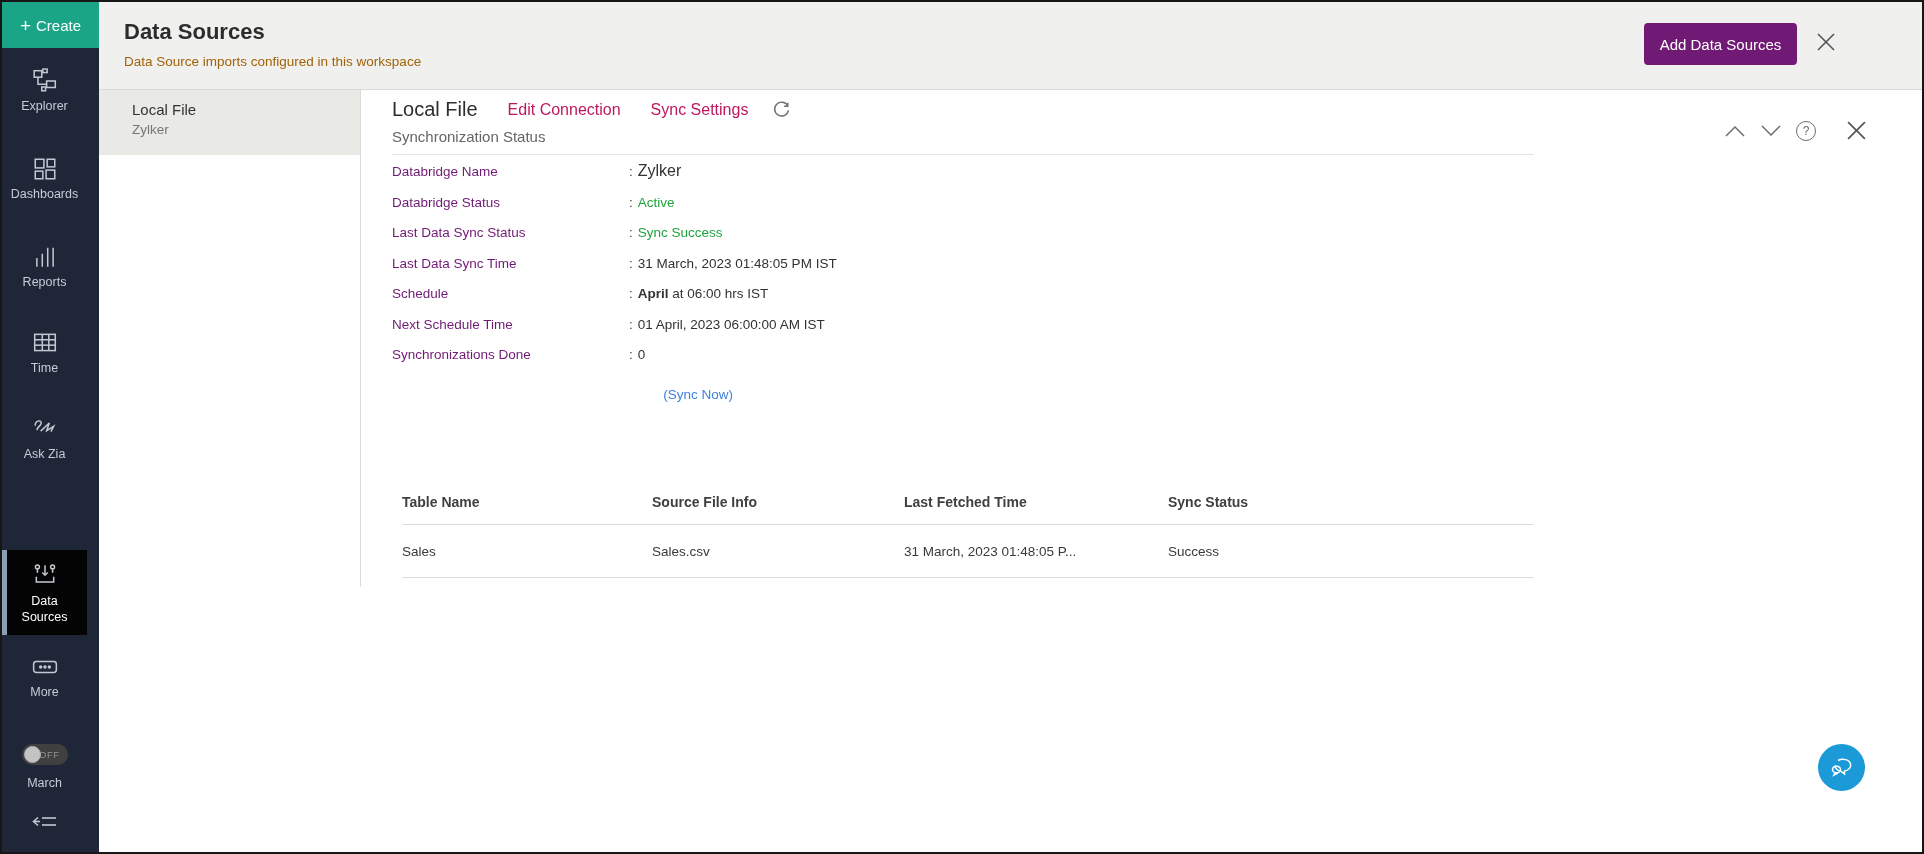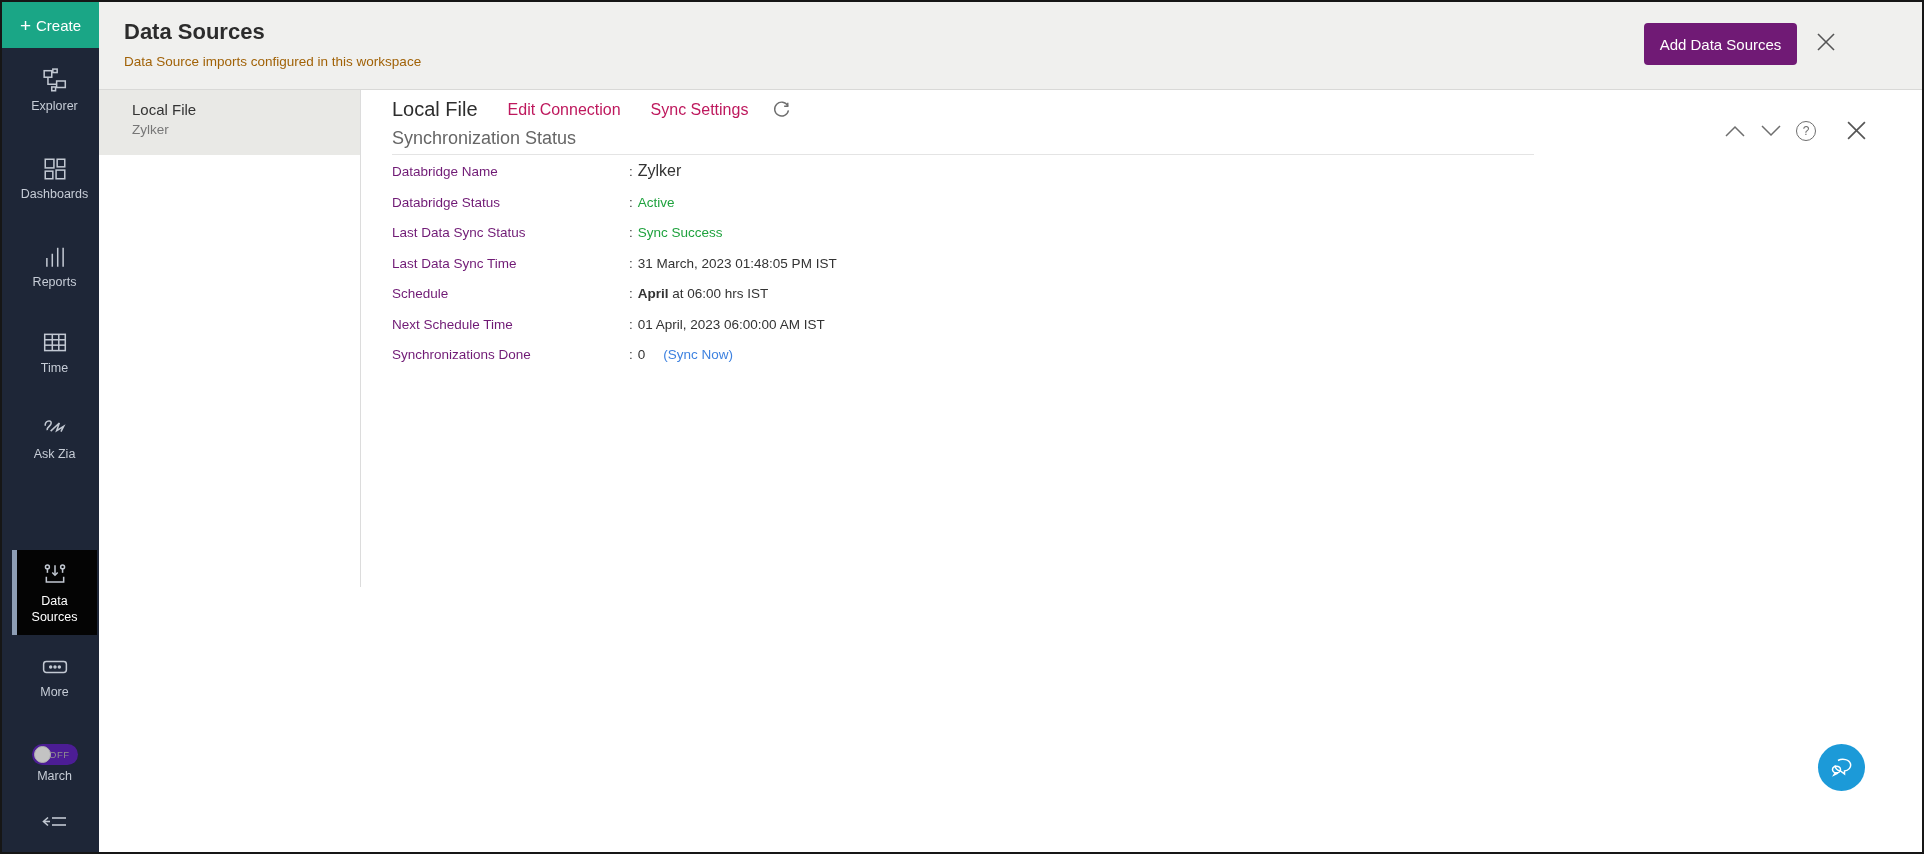--- a/index.html
+++ b/index.html
@@ -14,35 +14,35 @@
     position:absolute; left:0; top:0; width:97px; height:100%;
     background:#1e2637;
   }
   .create-btn {
     position:absolute; left:0; top:0; width:97px; height:46px;
     background:#1aa686; color:#fff; display:flex; align-items:center; justify-content:center;
     gap:5px; font-size:15px; cursor:pointer;
   }
   .create-plus { font-size:19px; font-weight:400; line-height:1; }
   .nav-item {
-    position:absolute; left:10px; width:85px; text-align:center; color:#c6ccd6;
+    position:absolute; left:0; width:85px; text-align:center; color:#c6ccd6;
     font-size:12.5px; cursor:pointer;
   }
   .nav-item svg { display:block; margin:0 auto 5px auto; }
   .nav-icon { stroke:#c2c8d2; fill:none; stroke-width:1.4; }
   .nav-item.active {
     background:#040404; color:#fff; padding-top:12px;
   }
   .nav-item.active::before {
     content:""; position:absolute; left:0; top:0; bottom:0; width:5px; background:#8d9db4;
   }
   .nav-label-2line { width:70px; margin:0 auto; line-height:16px; }
   .toggle-pill {
-    position:relative; width:46px; height:21px; background:#4c1d95; border-radius:11px;
-    margin:0 auto 4px auto; display:flex; align-items:center; justify-content:flex-end;
+    position:relative; width:46px; height:21px; background:#404040; border-radius:11px;
+    margin:0 auto 11px auto; display:flex; align-items:center; justify-content:flex-end;
     padding-right:8px; cursor:pointer;
   }
   .toggle-pill .knob {
     position:absolute; left:2px; top:2px; width:17px; height:17px; border-radius:50%;
     background:#c3c3c3; border:1px solid #b0b0b0;
   }
   .toggle-pill .off-text { font-size:9.5px; color:#919191; letter-spacing:.5px; }
 
   
   .header {
@@ -67,40 +67,40 @@
   }
   .list-item-type { font-size:15px; color:#333; margin-bottom:4px; }
   .list-item-name { font-size:13.5px; color:#777; }
 
   
   .content { position:absolute; left:359px; top:88px; right:0; bottom:0; background:#fff; }
   .detail-header { position:absolute; left:31px; top:8px; display:flex; align-items:center; gap:30px; }
   .detail-title { font-size:20px; color:#2e2e2e; }
   .detail-link { font-size:16px; color:#be185d; text-decoration:none; cursor:pointer; }
   .refresh-btn { cursor:pointer; margin-left:-6px; display:flex; }
-  .section-label { position:absolute; left:31px; top:38px; font-size:18px; color:#666;text-align:right; }
+  .section-label { position:absolute; left:31px; top:38px; font-size:15px; color:#666;text-align:right; }
   .section-divider { position:absolute; left:31px; top:64px; width:1142px; height:1px; background:#e4e4e4; }
 
   .panel-icons { position:absolute; top:30px; left:1363px; display:flex; align-items:center; gap:14px; }
   .panel-icons .pi { cursor:pointer; display:flex; align-items:center; justify-content:center; }
   .chev { stroke:#6e6e6e; fill:none; stroke-width:1.5; }
   .help-circle {
     width:20px; height:20px; border:1.3px solid #6e6e6e; border-radius:50%;
     font-size:12px; color:#6e6e6e; display:flex; align-items:center; justify-content:center;
   }
 
   .fields { position:absolute; left:31px; top:74px; }
   .field-row { display:flex; height:30.5px; align-items:flex-start; font-size:13.5px; }
   .f-label { width:237px; color:#701a75; }
   .f-colon { color:#3c3c3c; margin-right:5px; }
   .f-value { color:#333; }
   .f-value-lg { font-size:16px; margin-top:-2px; }
   .f-green { color:#1fa23e; }
   .f-bold { font-weight:700; color:#333; }
-  .f-link { color:#3e82e0; margin-left:18px; text-decoration:none; cursor:pointer; }
+  .f-link { color:#3e82e0; margin-left:18px; text-decoration:none; cursor:pointer;margin-top:40px; }
 
   .sync-table { position:absolute; left:41px; top:398px; width:1132px; font-size:13.5px; }
   .t-row { display:flex; }
   .t-head .t-cell { font-weight:700; color:#3f3f3f; font-size:14px; padding:6px 0 14px 0; }
   .t-body .t-cell { color:#3a3a3a; padding:19px 0 18px 0; }
   .t-body { border-top:1px solid #dcdcdc; border-bottom:1px solid #dcdcdc; }
   .t-c0 { width:250px; } .t-c1 { width:252px; } .t-c2 { width:264px; } .t-c3 { flex:1; }
 
   .chat-fab {
     position:absolute; left:1816px; top:742px; width:47px; height:47px; border-radius:50%;
@@ -300,20 +300,34 @@
         <span class="f-value">01 April, 2023 06:00:00 AM IST</span>
       </div>
       <div class="field-row">
         <span class="f-label">Synchronizations Done</span>
         <span class="f-colon">:</span>
         <span class="f-value">0</span>
         <a class="f-link">(Sync Now)</a>
       </div>
     </div>
 
+    <div class="sync-table">
+      <div class="t-row t-head">
+        <span class="t-cell t-c0">Table Name</span>
+        <span class="t-cell t-c1">Source File Info</span>
+        <span class="t-cell t-c2">Last Fetched Time</span>
+        <span class="t-cell t-c3">Sync Status</span>
+      </div>
+      <div class="t-row t-body">
+        <span class="t-cell t-c0">Sales</span>
+        <span class="t-cell t-c1">Sales.csv</span>
+        <span class="t-cell t-c2">31 March, 2023 01:48:05 P...</span>
+        <span class="t-cell t-c3">Success</span>
+      </div>
+    </div>
   </div>
 
   <div class="chat-fab">
     <svg width="26" height="24" viewBox="0 0 26 24" style="fill:none;stroke:#fff;stroke-width:1.5">
       <path d="M9 4.5 C13.5 2 20.5 3.5 21.5 8 C22.3 11.5 19.5 14.5 15.5 15 L15.5 18 L11.5 15 C8 14.5 6 12 6.3 9.3"></path>
       <ellipse cx="7.5" cy="13.5" rx="4" ry="3.3"></ellipse>
       <path d="M6.5 16.5 L5 19 L9 17"></path>
     </svg>
   </div>
 

